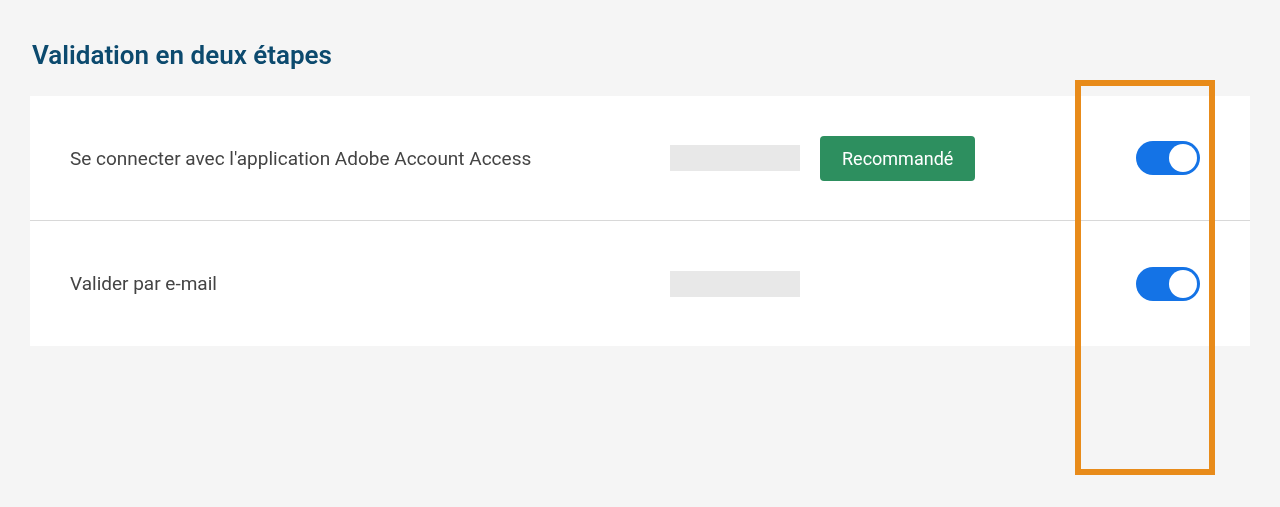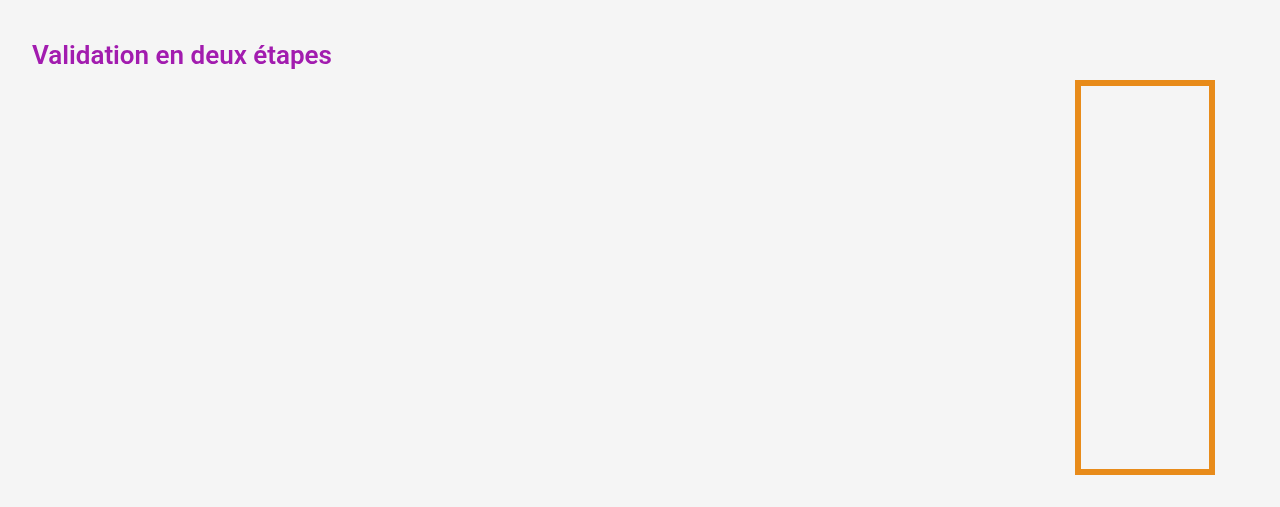--- a/index.html
+++ b/index.html
@@ -11,21 +11,21 @@
       font-family: -apple-system, BlinkMacSystemFont, "Segoe UI", Roboto, Helvetica, Arial, sans-serif;
       background: #f5f5f5;
       width: 1280px;
       height: 507px;
       padding: 40px 30px;
       position: relative;
     }
     .section-title {
       font-size: 26px;
       font-weight: 600;
-      color: #a21caf;
+      color: #0c4a6e;
       margin-bottom: 26px;
       padding-left: 2px;
     }
     .settings-card {
       background: #ffffff;
     }
     .row {
       display: flex;
       align-items: center;
       padding: 0 40px;
@@ -92,18 +92,44 @@
       pointer-events: none;
     }
   </style>
 </head>
 <body>
 
 <h1 class="section-title">Validation en deux étapes</h1>
 
 <div class="settings-card">
 
+  <div class="row">
+    <div class="row-label">Se connecter avec l'application Adobe Account Access</div>
+    <div class="row-secondary">
+      <div class="placeholder-box"></div>
+    </div>
+    <div class="row-badge-area">
+      <span class="badge">Recommandé</span>
+    </div>
+    <div class="row-toggle">
+      <div class="toggle">
+        <div class="toggle-knob"></div>
+      </div>
+    </div>
+  </div>
 
+  <div class="row">
+    <div class="row-label">Valider par e-mail</div>
+    <div class="row-secondary">
+      <div class="placeholder-box"></div>
+    </div>
+    <div class="row-badge-area"></div>
+    <div class="row-toggle">
+      <div class="toggle">
+        <div class="toggle-knob"></div>
+      </div>
+    </div>
+  </div>
 
 
 </div>
 
 <div class="highlight-box" style="top:80px;left:1075px;width:140px;height:395px;"></div>
 
 </body></html>

